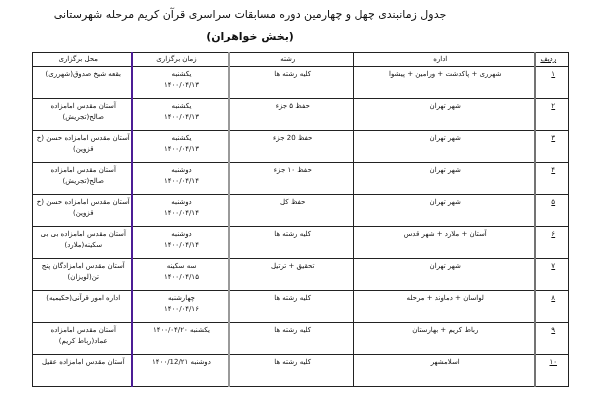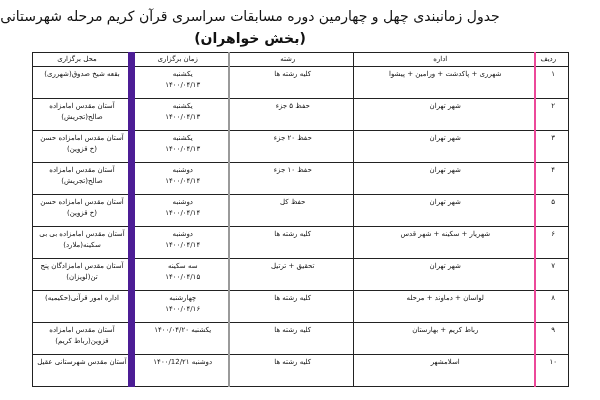--- a/index.html
+++ b/index.html
@@ -1,31 +1,31 @@
 <!DOCTYPE html>
 <html><head>
 <meta charset="utf-8">
 <style>
   html, body { margin:0; padding:0; background:#ffffff; }
   body { width:600px; height:400px; overflow:hidden; position:relative;
          font-family:"DejaVu Sans", sans-serif; color:#111; }
   .title { position:absolute; left:0; width:500px; text-align:center;
-           font-size:14px; direction:rtl; }
+           font-size:11px; direction:rtl; }
   .t1 { top:8px; }
   .t2 { top:30px; font-weight:bold; }
   table.sched { position:absolute; left:32px; top:52px; width:536px;
                 border-collapse:collapse; direction:rtl; table-layout:fixed; }
   table.sched td, table.sched th { border:1px solid #222; font-size:7px;
                 padding:2px 0 0 3px; vertical-align:top; text-align:center;
                 font-weight:normal; line-height:11px; }
   table.sched th { height:11px; padding:1px 10px 1px 3px; }
   table.sched td { height:29px; }
   
-  table.sched td.c-idx, table.sched th.c-idx { border-left:2px solid #ec4899; }
-  table.sched td.c-time, table.sched th.c-time { border-left:7px solid #4c1d95; border-right:2px solid #9a9a9a; }
+  table.sched td.c-idx, table.sched th.c-idx { border-left:2px solid #737373;text-decoration:underline; }
+  table.sched td.c-time, table.sched th.c-time { border-left:2px solid #4c1d95; border-right:2px solid #9a9a9a; }
   .bold { font-weight:bold; }
 </style>
 </head>
 <body>
 
 <div class="title t1">جدول زمانبندی چهل و چهارمین دوره مسابقات سراسری قرآن کریم مرحله شهرستانی</div>
 <div class="title t2">(بخش خواهران)</div>
 
 <table class="sched">
   <colgroup>
@@ -61,21 +61,21 @@
       <td>حفظ ۵ جزء</td>
       <td class="c-time">
           <div>یکشنبه</div>
           <div>۱۴۰۰/۰۴/۱۳</div>
         </td>
       <td class="bold">آستان مقدس امامزاده صالح(تجریش)</td>
     </tr>
     <tr>
       <td class="c-idx">۳</td>
       <td>شهر تهران</td>
-      <td>حفظ ۲۰ جزء</td>
+      <td>حفظ 20 جزء</td>
       <td class="c-time">
           <div>یکشنبه</div>
           <div>۱۴۰۰/۰۴/۱۳</div>
         </td>
       <td class="bold">آستان مقدس امامزاده حسن (خ قزوین)</td>
     </tr>
     <tr>
       <td class="c-idx">۴</td>
       <td>شهر تهران</td>
       <td>حفظ ۱۰ جزء</td>
@@ -90,21 +90,21 @@
       <td>شهر تهران</td>
       <td>حفظ کل</td>
       <td class="c-time">
           <div>دوشنبه</div>
           <div>۱۴۰۰/۰۴/۱۴</div>
         </td>
       <td class="bold">آستان مقدس امامزاده حسن (خ قزوین)</td>
     </tr>
     <tr>
       <td class="c-idx">۶</td>
-      <td>شهریار + سکینه + شهر قدس</td>
+      <td>آستان + ملارد + شهر قدس</td>
       <td>کلیه رشته ها</td>
       <td class="c-time">
           <div>دوشنبه</div>
           <div>۱۴۰۰/۰۴/۱۴</div>
         </td>
       <td>آستان مقدس امامزاده بی بی سکینه(ملارد)</td>
     </tr>
     <tr>
       <td class="c-idx">۷</td>
       <td>شهر تهران</td>
@@ -123,23 +123,23 @@
           <div>چهارشنبه</div>
           <div>۱۴۰۰/۰۴/۱۶</div>
         </td>
       <td>اداره امور قرآنی(حکیمیه)</td>
     </tr>
     <tr>
       <td class="c-idx">۹</td>
       <td>رباط کریم + بهارستان</td>
       <td>کلیه رشته ها</td>
       <td class="c-time"><span>یکشنبه</span> <span>۱۴۰۰/۰۴/۲۰</span></td>
-      <td>آستان مقدس امامزاده قزوین(رباط کریم)</td>
+      <td>آستان مقدس امامزاده عماد(رباط کریم)</td>
     </tr>
     <tr>
       <td class="c-idx">۱۰</td>
       <td>اسلامشهر</td>
       <td>کلیه رشته ها</td>
       <td class="c-time"><span>دوشنبه</span> <span>۱۴۰۰/12/۲۱</span></td>
-      <td>آستان مقدس شهرستانی عقیل</td>
+      <td>آستان مقدس امامزاده عقیل</td>
     </tr>
   </tbody>
 </table>
 
 </body></html>

